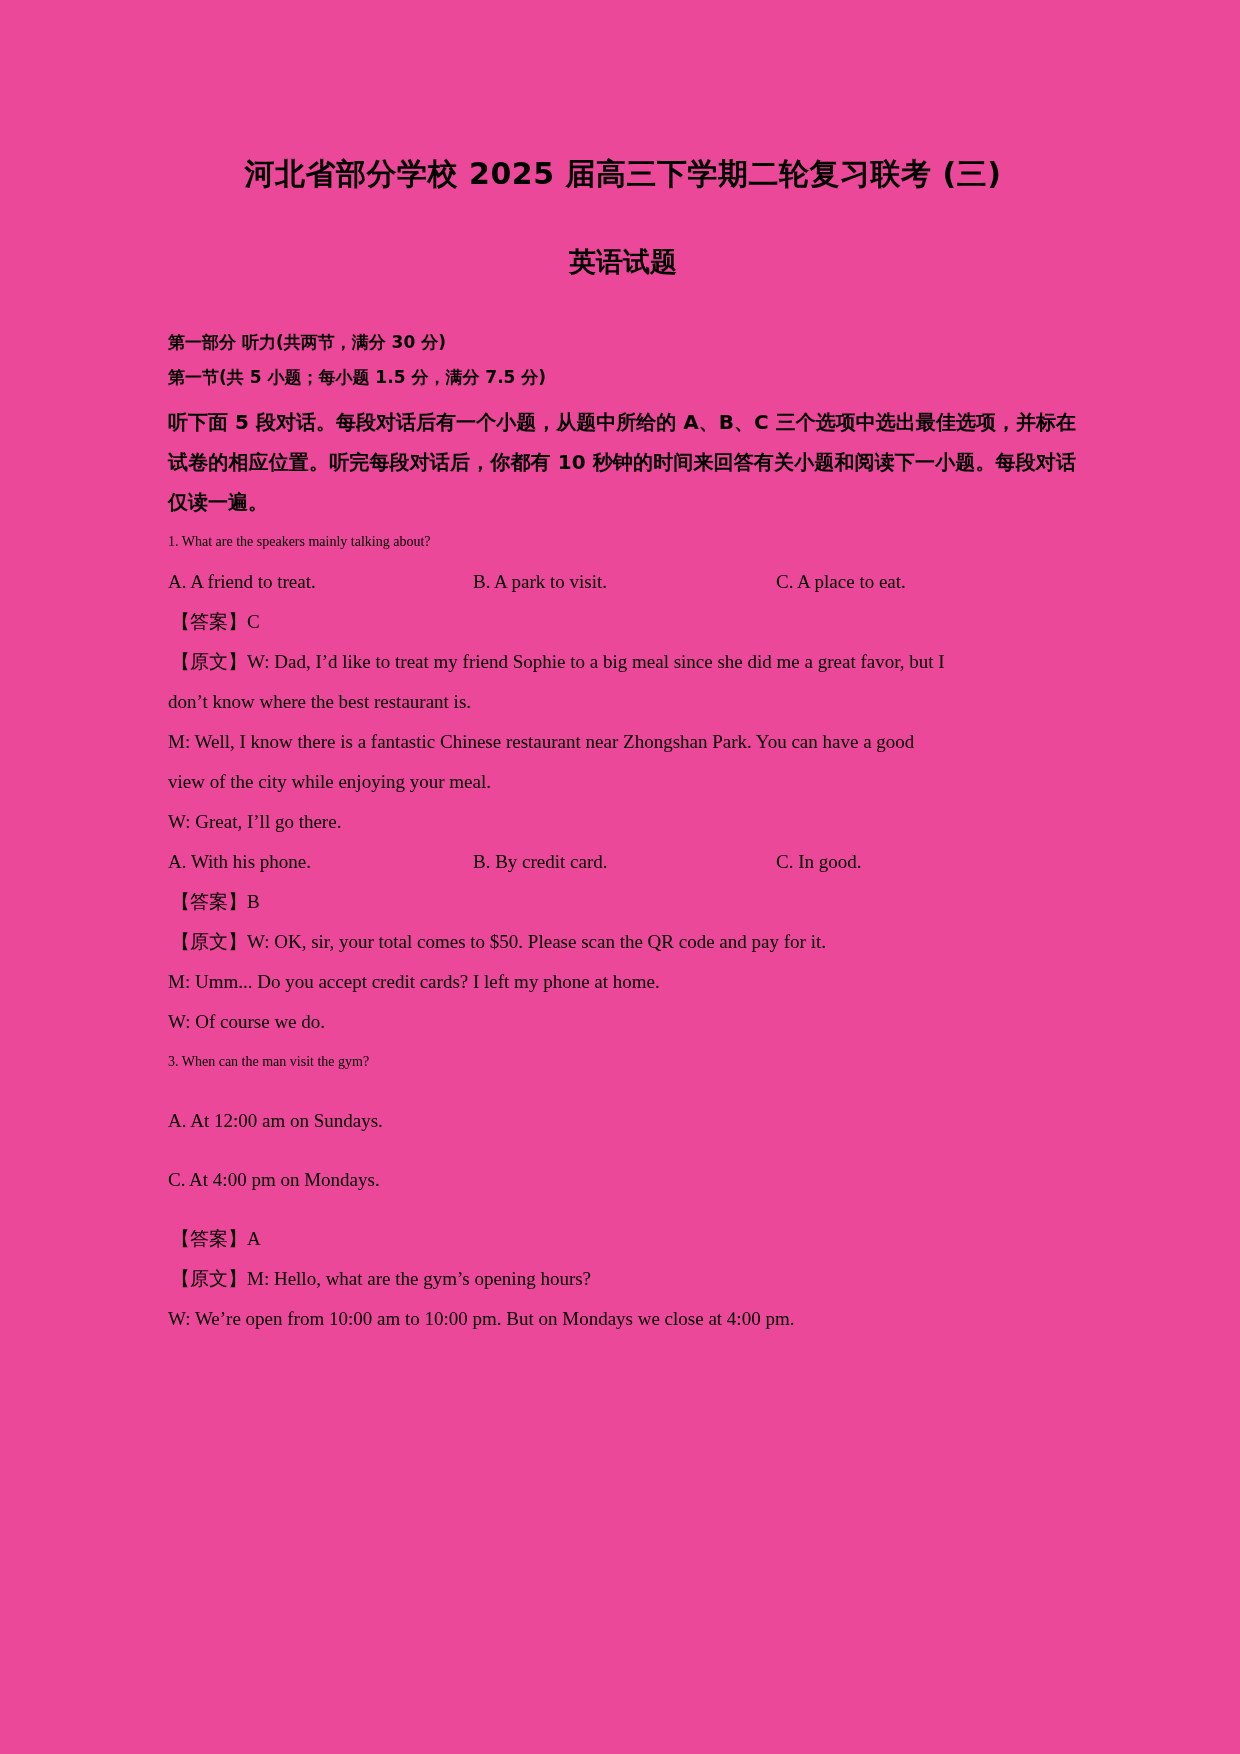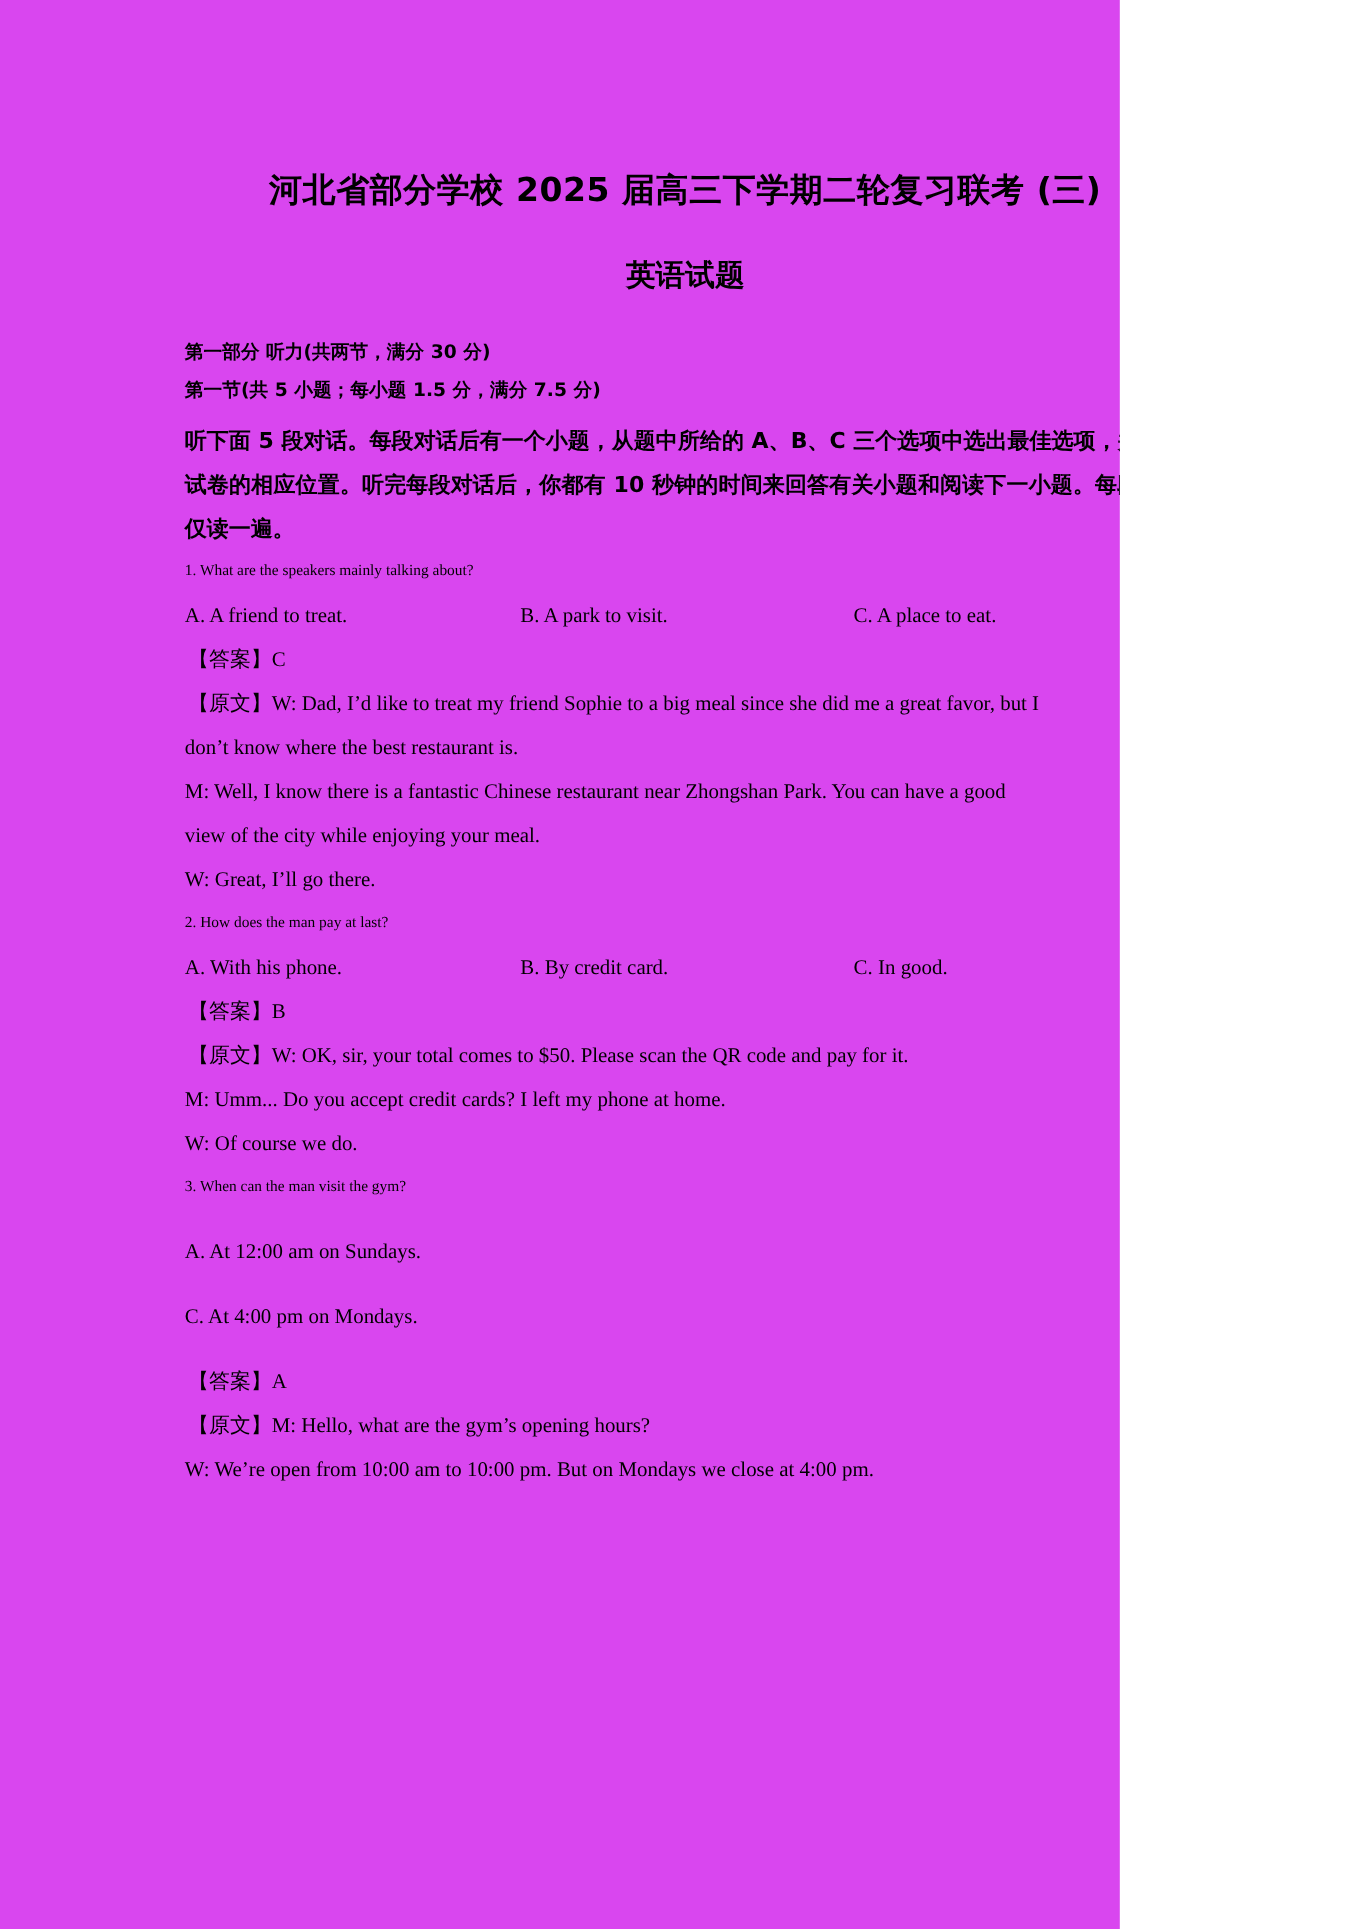--- a/index.html
+++ b/index.html
@@ -2,23 +2,23 @@
 <html><head>
 <meta charset="utf-8">
 <style>
   html, body {
     margin: 0;
     padding: 0;
     background: #ffffff;
   }
   .page {
     position: relative;
-    width: 1018px;
+    width: 1240px;
     height: 1754px;
-    background: #d946ef;
+    background: #ec4899;
     overflow: hidden;
     box-sizing: border-box;
   }
   .inner {
     position: absolute;
     left: 168px;
     top: 0;
     width: 910px;
   }
 
@@ -33,21 +33,21 @@
     margin: 0;
     padding-top: 155px;
     line-height: 1.25;
   }
   .doc-subtitle {
     font-family: "DejaVu Sans", "Liberation Sans", sans-serif;
     font-weight: bold;
     font-size: 27px;
     text-align: center;
     color: #000;
-    margin: 5px;
+    margin: 16px;
     padding-top: 36px;
     line-height: 1.25;
   }
 
   
   .sec-head {
     font-family: "DejaVu Sans", "Liberation Sans", sans-serif;
     font-weight: bold;
     font-size: 17px;
     color: #000;
@@ -137,21 +137,20 @@
       <span class="o-b">B. A park to visit.</span>
       <span class="o-c">C. A place to eat.</span>
     </div>
     <p class="ans-line indent">【答案】C</p>
     <p class="line indent">【原文】W: Dad, I’d like to treat my friend Sophie to a big meal since she did me a great favor, but I</p>
     <p class="line">don’t know where the best restaurant is.</p>
     <p class="line">M: Well, I know there is a fantastic Chinese restaurant near Zhongshan Park. You can have a good</p>
     <p class="line">view of the city while enjoying your meal.</p>
     <p class="line">W: Great, I’ll go there.</p>
 
-    <p class="q-line">2. How does the man pay at last?</p>
     <div class="opt-row">
       <span class="o-a">A. With his phone.</span>
       <span class="o-b">B. By credit card.</span>
       <span class="o-c">C. In good.</span>
     </div>
     <p class="ans-line indent">【答案】B</p>
     <p class="line indent">【原文】W: OK, sir, your total comes to $50. Please scan the QR code and pay for it.</p>
     <p class="line">M: Umm... Do you accept credit cards? I left my phone at home.</p>
     <p class="line">W: Of course we do.</p>
 

